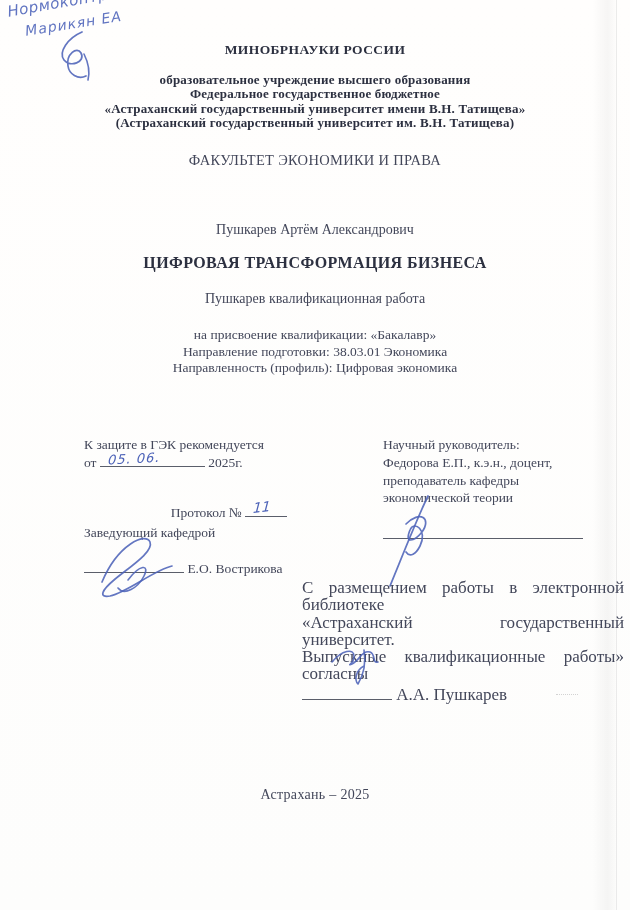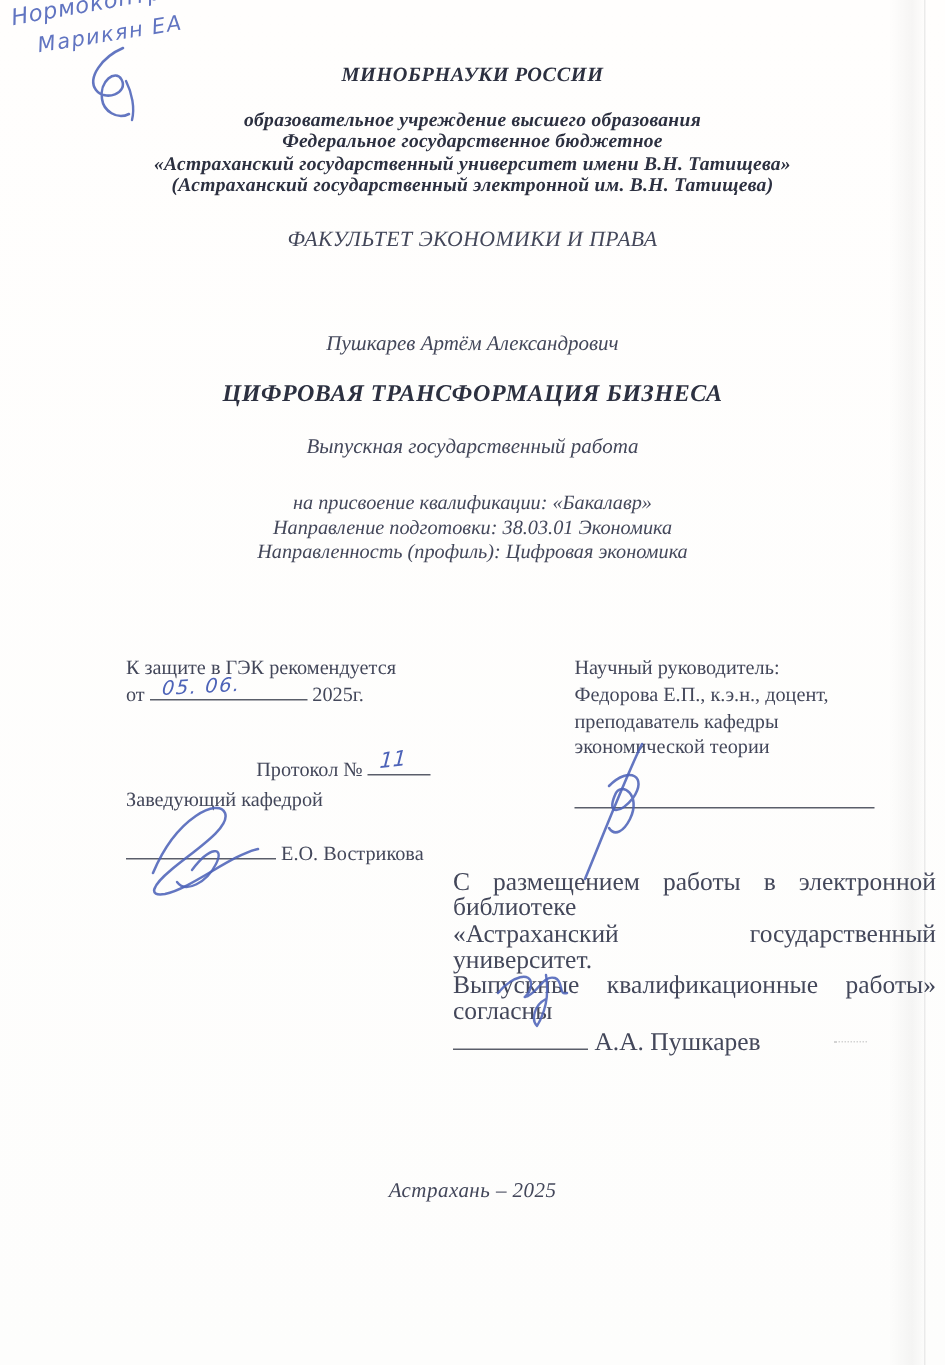--- a/index.html
+++ b/index.html
@@ -10,21 +10,21 @@
     color:#3c4050;
     overflow:hidden;
   }
   .page{
     position:relative;width:630px;height:910px;
     background:
       linear-gradient(90deg, rgba(0,0,0,0) 0 94%, rgba(0,0,0,0.035) 96.5%, rgba(0,0,0,0) 98%),
       linear-gradient(#fffefd,#fdfdfc);
   }
   .abs{position:absolute;}
-  .center{left:0;right:0;text-align:center;font-style:italic;}
+  .center{left:0;right:0;text-align:center;}
   .b{font-weight:bold;}
   .ministry{top:42px;font-size:13.5px;letter-spacing:.4px;color:#2c3040;}
   .inst{top:73px;font-size:13px;line-height:14.4px;color:#2c3040;letter-spacing:.2px;}
   .faculty{top:152px;font-size:14.5px;letter-spacing:.3px;color:#43475a;}
   .department{top:189px;font-size:14.5px;letter-spacing:.3px;color:#43475a;}
   .author{top:222px;font-size:14px;color:#43475a;}
   .title{top:254px;font-size:16px;letter-spacing:.4px;color:#2c3040;}
   .worktype{top:291px;font-size:14px;color:#43475a;}
   .qual{top:327px;font-size:13.5px;line-height:16.5px;color:#43475a;text-align:center;}
   .colblock{font-size:13.5px;line-height:17.5px;color:#43475a;}
@@ -72,27 +72,27 @@
     <path class="sig" stroke-width="1.7" d="M34,6 C20,12 10,26 16,34 C22,42 38,36 33,27 C29,20 18,28 20,40 C21,48 30,54 38,50"></path>
     <path class="sig" stroke-width="1.6" d="M36,28 C40,36 42,46 40,54"></path>
   </svg>
 
   <div class="abs center ministry b">МИНОБРНАУКИ РОССИИ</div>
 
   <div class="abs center inst b">
     <div>образовательное учреждение высшего образования</div>
     <div>Федеральное государственное бюджетное</div>
     <div>«Астраханский государственный университет имени В.Н. Татищева»</div>
-    <div>(Астраханский государственный электронной им. В.Н. Татищева)</div>
+    <div>(Астраханский государственный университет им. В.Н. Татищева)</div>
   </div>
 
   <div class="abs center faculty">ФАКУЛЬТЕТ ЭКОНОМИКИ И ПРАВА</div>
   <div class="abs center author">Пушкарев Артём Александрович</div>
   <div class="abs center title b">ЦИФРОВАЯ ТРАНСФОРМАЦИЯ БИЗНЕСА</div>
-  <div class="abs center worktype">Выпускная государственный работа</div>
+  <div class="abs center worktype">Пушкарев квалификационная работа</div>
 
   <div class="abs center qual">
     <div>на присвоение квалификации: «Бакалавр»</div>
     <div>Направление подготовки: 38.03.01 Экономика</div>
     <div>Направленность (профиль): Цифровая экономика</div>
   </div>
 
   <div class="abs colblock leftcol">
     <div>К защите в ГЭК рекомендуется</div>
     <div class="row daterow">

